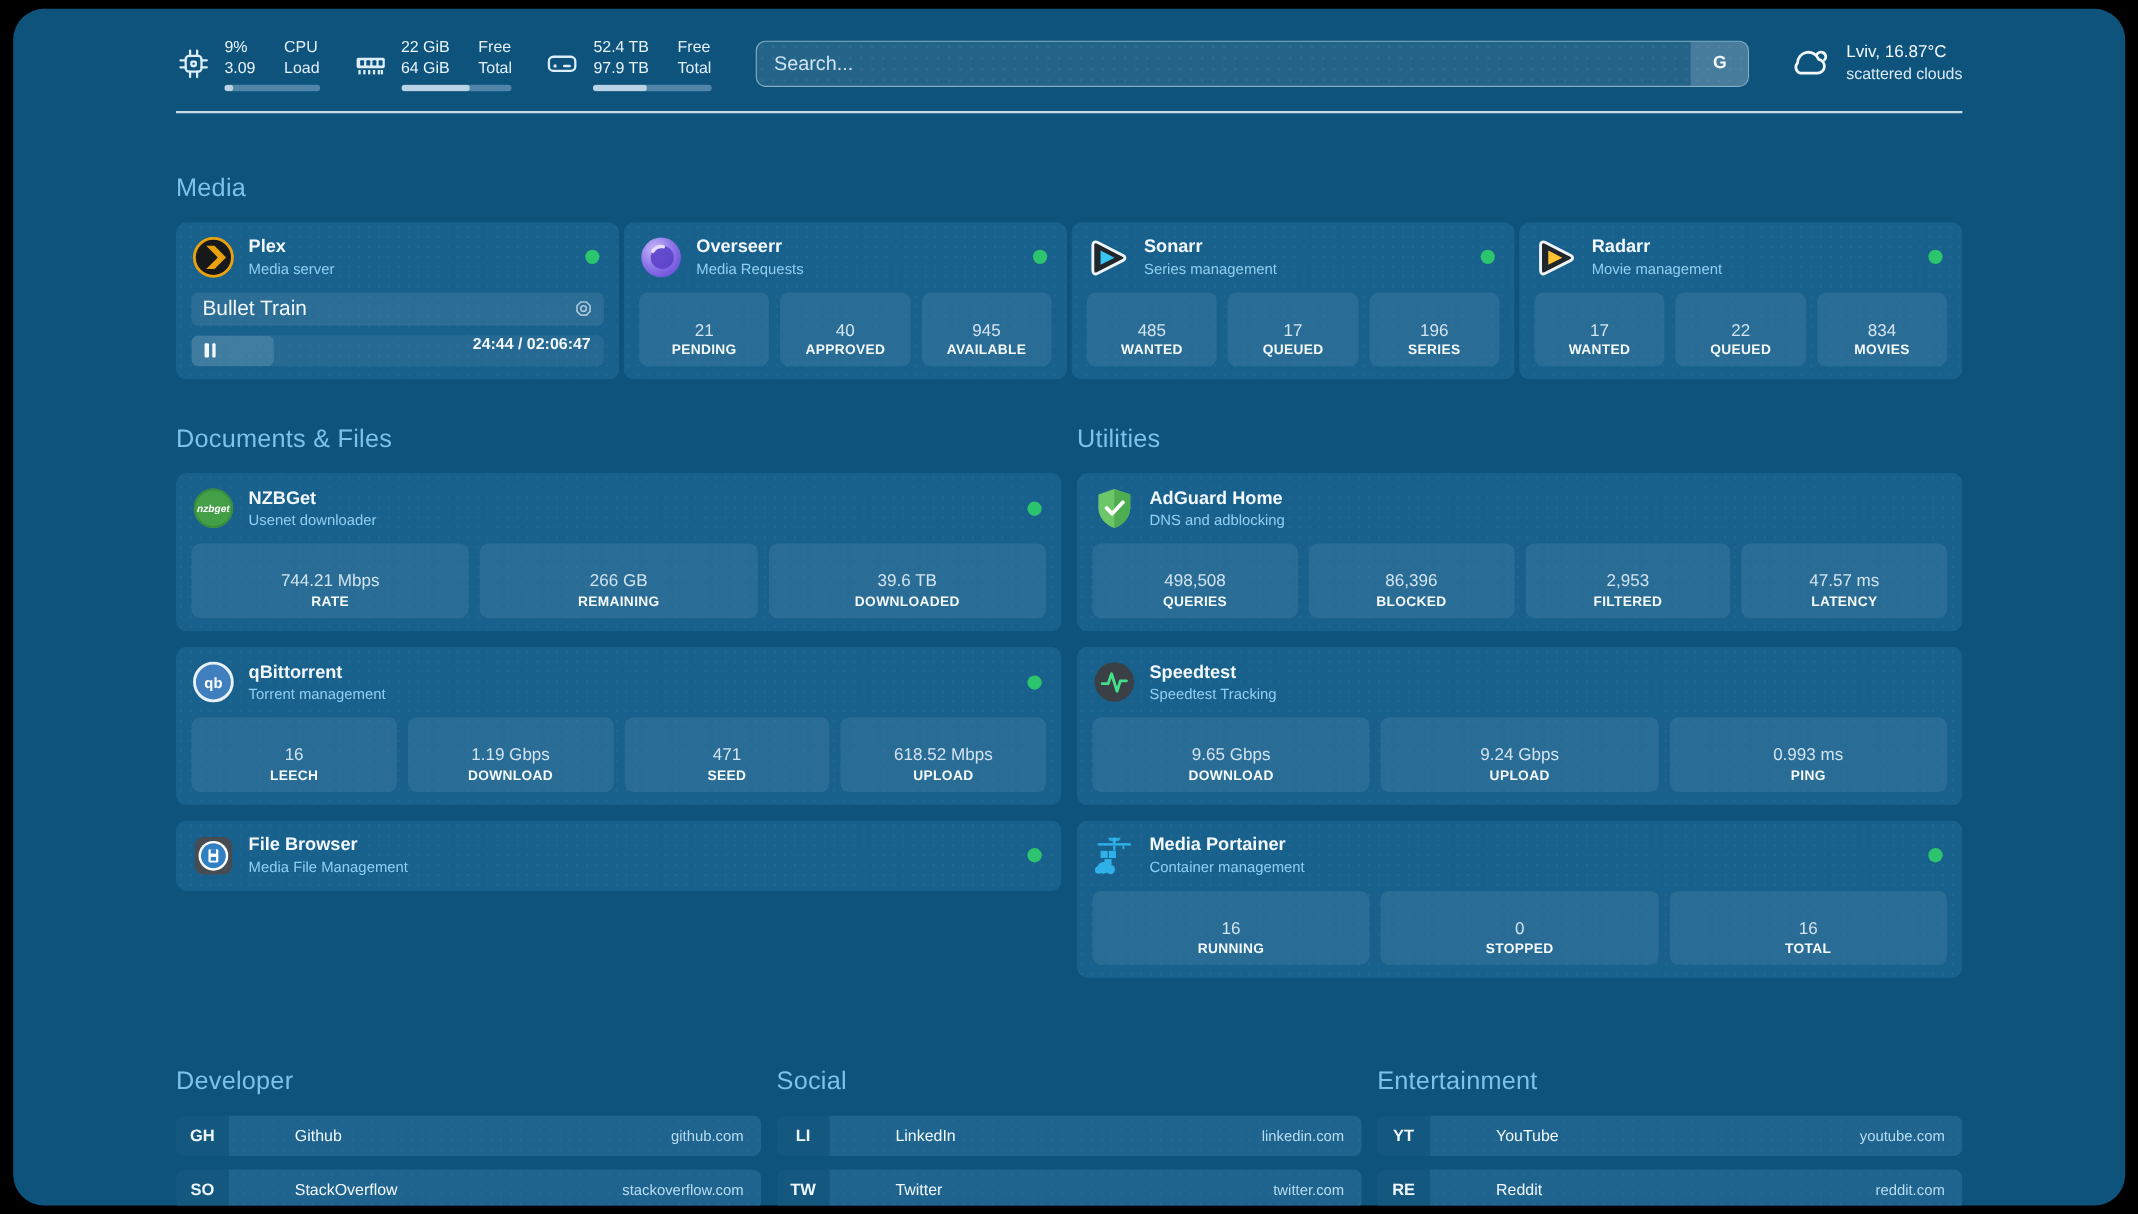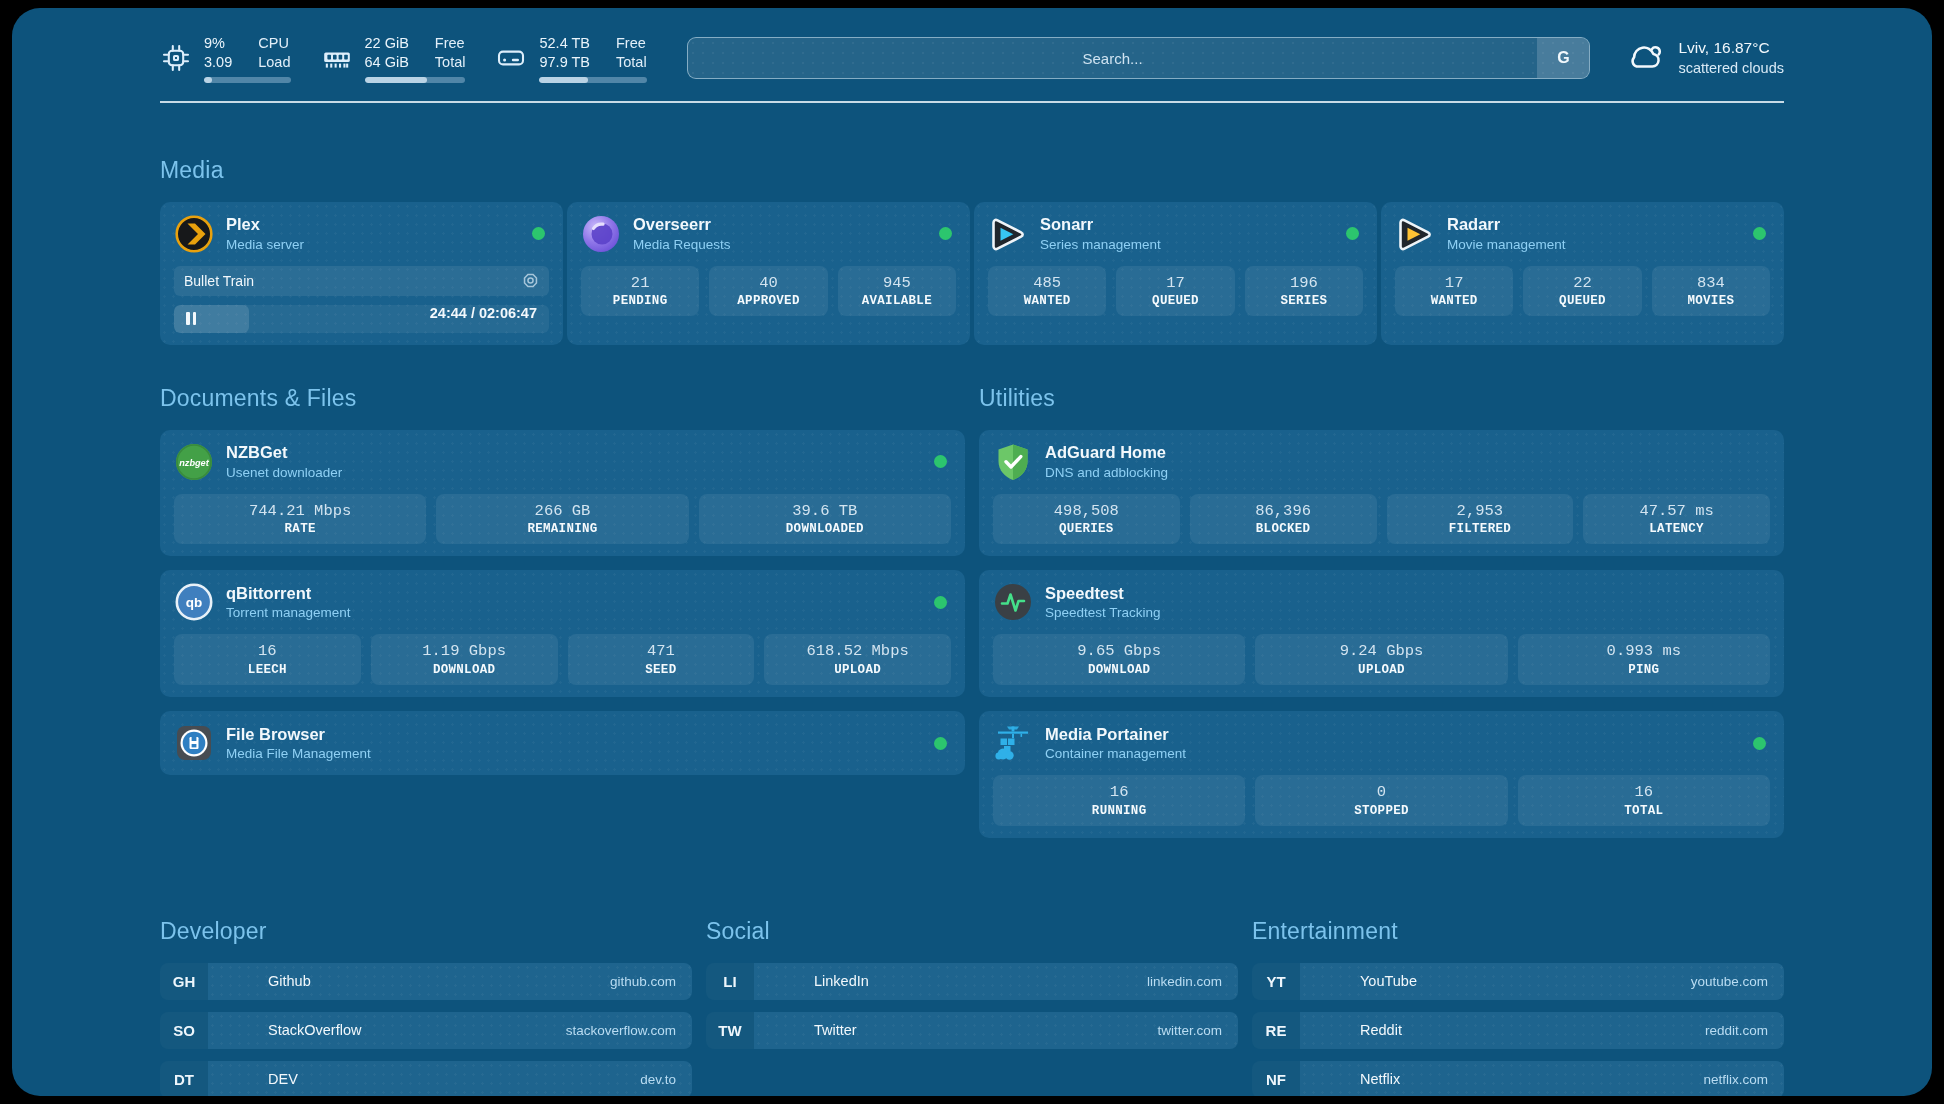--- a/index.html
+++ b/index.html
@@ -18,21 +18,21 @@
   .sys-col{display:flex;flex-direction:column;line-height:1.3;font-size:14.5px;color:#eaf4fb;}
   .sys-col.labels{color:#e2eff9;}
   .sys-bar{height:6px;border-radius:3px;background:rgba(165,198,221,.45);overflow:hidden;}
   .sys-bar-fill{height:100%;background:#b9d3e5;border-radius:3px;}
 
   .search-wrap{flex:1;margin:0 34px 0 40px;}
   .search-box{display:flex;align-items:stretch;height:40px;border:1px solid rgba(214,233,246,.55);
     border-radius:9px;background:rgba(255,255,255,.10);overflow:hidden;
     background-image:radial-gradient(rgba(255,255,255,.05) 1px,transparent 1.4px);background-size:10px 10px;}
   .search-box input{flex:1;background:transparent;border:none;outline:none;color:#f2f8fc;
-    font-size:15px;padding:0 16px;font-family:inherit;text-align:center;}
+    font-size:18px;padding:0 16px;font-family:inherit;}
   .search-box input::placeholder{color:#cfe3f1;}
   .search-go{width:52px;display:flex;align-items:center;justify-content:center;
     background:rgba(255,255,255,.16);color:#f2f8fc;font-weight:bold;font-size:16px;
     border:none;cursor:pointer;font-family:inherit;border-radius:0 8px 8px 0;}
 
   .weather{display:flex;align-items:center;gap:12px;}
   .weather-text{display:flex;flex-direction:column;line-height:1.35;}
   .weather-line1{color:#f2f8fc;font-size:15.5px;}
   .weather-line2{color:#d9eaf6;font-size:14.5px;}
 
@@ -54,28 +54,28 @@
   .card-icon svg{display:block;width:40px;height:40px;}
   .card-titles{display:flex;flex-direction:column;line-height:1.3;flex:1;min-width:0;}
   .card-name{color:#f2f8fc;font-size:16.5px;font-weight:600;}
   .card-sub{color:#8fd0f4;font-size:13.5px;}
   .status-dot{width:13px;height:13px;border-radius:50%;background:var(--status_online,#2cc56e);
     flex:0 0 auto;margin-right:4px;}
 
   .stat-row{display:grid;gap:10px;margin-top:12px;}
   .stat-row.c3{grid-template-columns:repeat(3,1fr);}
   .stat-row.c4{grid-template-columns:repeat(4,1fr);}
-  .stat{background:rgba(255,255,255,.07);border-radius:8px;text-align:center;padding:7px 4px 8px;font-family:Liberation Mono, monospace;}
+  .stat{background:rgba(255,255,255,.07);border-radius:8px;text-align:center;padding:24px 4px 8px;}
   .stat-value{color:#d3e4f0;font-size:15.5px;line-height:1.4;}
   .stat-label{color:#f5fafd;font-size:12.5px;font-weight:bold;letter-spacing:.3px;}
 
   
   .np-row{margin-top:12px;height:30px;border-radius:6px;background:rgba(255,255,255,.08);
     display:flex;align-items:center;padding:0 10px;}
-  .np-title{flex:1;color:#f2f8fc;font-size:14px;}
+  .np-title{flex:1;color:#f2f8fc;font-size:19px;}
   .np-options{display:flex;align-items:center;opacity:.75;background:none;border:none;cursor:pointer;padding:0;}
   .player-row{margin-top:9px;height:28px;border-radius:6px;background:rgba(255,255,255,.06);
     position:relative;display:flex;overflow:hidden;}
   .player-fill{position:absolute;left:0;top:0;bottom:0;background:rgba(255,255,255,.12);border-radius:6px;}
   .pause-btn{position:relative;background:none;border:none;cursor:pointer;display:flex;gap:3px;
     padding:0 0 0 12px;align-items:center;height:100%;}
   .pause-btn i{display:block;width:3.5px;height:13px;background:#f2f8fc;border-radius:1px;}
   .player-time{position:relative;margin-left:auto;padding-right:12px;color:#f2f8fc;
     font-size:14.5px;font-weight:bold;}
 

